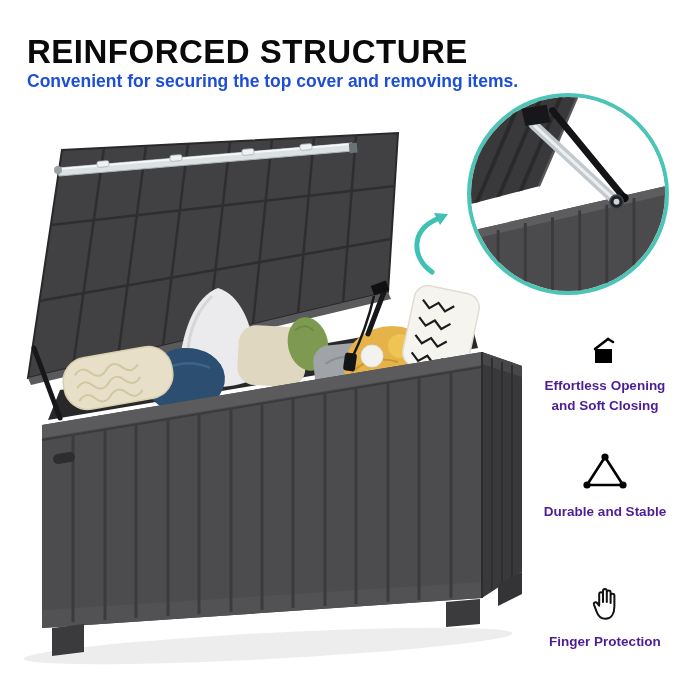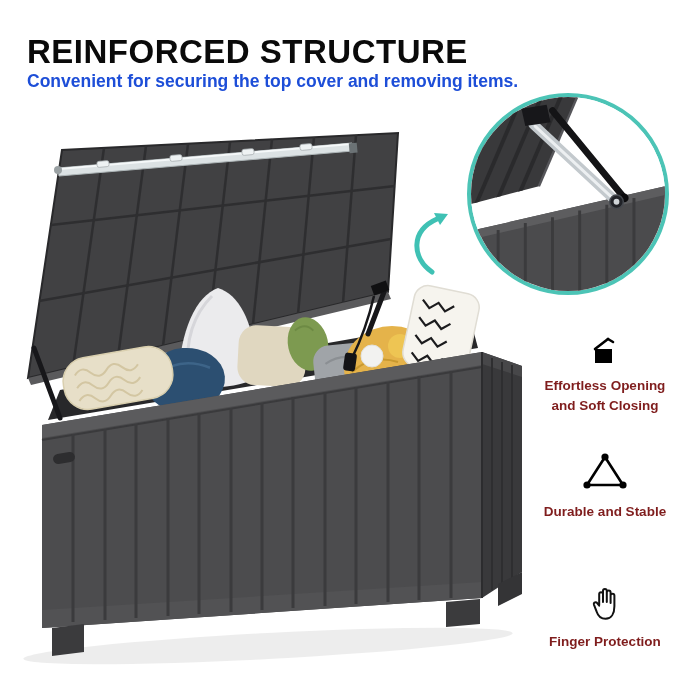--- a/index.html
+++ b/index.html
@@ -8,21 +8,21 @@
   .title{position:absolute;left:27px;top:12px;font-weight:900;font-size:33px;line-height:1.1;
          letter-spacing:.5px;color:#0a0a0a;white-space:nowrap;}
   .subtitle{position:absolute;left:27px;top:53px;font-weight:700;font-size:17.5px;color:#1d4ed8;white-space:nowrap;}
   .product-svg{position:absolute;left:0;top:0;width:679px;height:679px;}
   .inset{position:absolute;left:467px;top:93px;width:202px;height:202px;border-radius:50%;
          border:4px solid #4cc4b6;overflow:hidden;background:#fff;box-sizing:border-box;
          box-shadow:0 0 0 2px #ffffff;}
   .inset svg{display:block;width:100%;height:100%;}
   .feature{position:absolute;left:532px;width:146px;text-align:center;}
   .feature .icon{display:flex;justify-content:center;align-items:flex-end;margin-bottom:10px;}
-  .feature .label{font-weight:700;font-size:13.5px;line-height:1.45;color:#7f1d1d;margin:0;}
+  .feature .label{font-weight:700;font-size:13.5px;line-height:1.45;color:#4c1d95;margin:0;}
   .f1{top:336px;} .f2{top:450px;} .f3{top:584px;}
 </style>
 </head>
 <body>
 
 <div class="canvas">
 
   <h1 class="title">REINFORCED STRUCTURE</h1>
   <p class="subtitle">Convenient for securing the top cover and removing items.</p>
 

